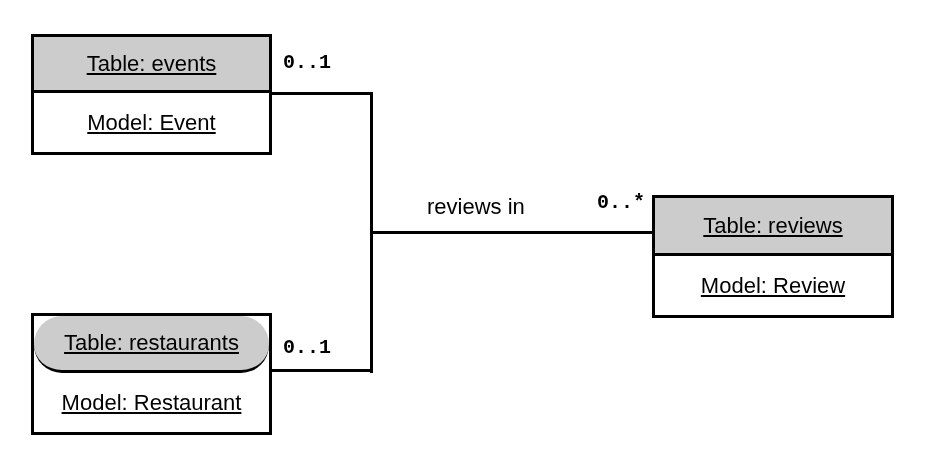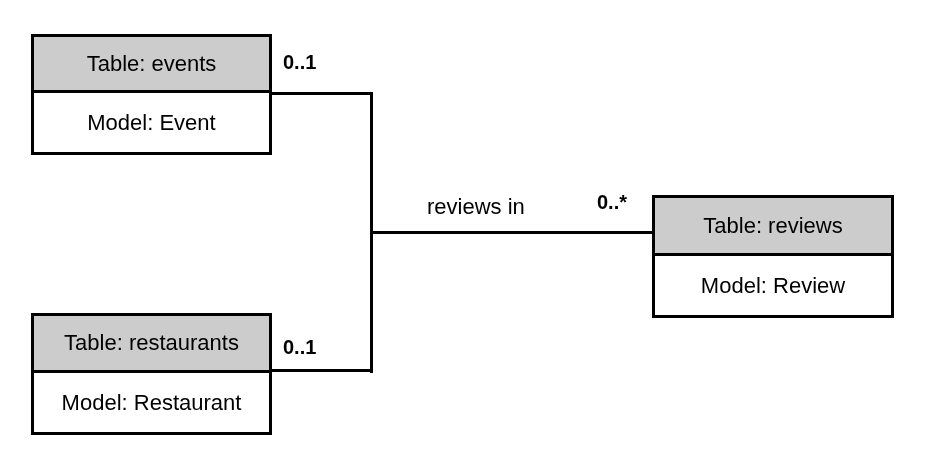--- a/index.html
+++ b/index.html
@@ -16,20 +16,21 @@
     color: var(--text, #000000);
     overflow: hidden;
   }
   .entity {
     position: absolute;
     display: flex;
     flex-direction: column;
     border: 3px solid var(--line, #000000);
     box-sizing: border-box;
     background: var(--body-fill, #ffffff);
+    text-decoration: underline;
   }
   .entity-header {
     background: var(--header-fill, #cccccc);
     border-bottom: 3px solid var(--line, #000000);
     display: flex;
     align-items: center;
     justify-content: center;
     font-size: 22px;
     flex: none;
   }
@@ -44,33 +45,34 @@
   .connector {
     position: absolute;
     background: var(--line, #000000);
   }
   .cardinality {
     position: absolute;
     font-size: 20px;
     font-weight: bold;
     white-space: nowrap;
     line-height: 23px;
+    font-family: Liberation Mono, monospace;
   }
   .rel-label {
     position: absolute;
     font-size: 22px;
     white-space: nowrap;
     line-height: 25px;
   }
 
   
   #entity-events      { left: 31px;  top: 34px;  width: 241px; height: 121px; }
   #entity-events .entity-header      { height: 53px; }
   #entity-restaurants { left: 31px;  top: 313px; width: 241px; height: 122px; }
-  #entity-restaurants .entity-header { height: 54px; }
+  #entity-restaurants .entity-header { height: 54px; border-radius: 28px; }
   #entity-reviews     { left: 652px; top: 172px; width: 242px; height: 123px; margin-top: 23px; }
   #entity-reviews .entity-header     { height: 55px; }
 
   
   #conn-events-h      { left: 272px; top: 92px;  width: 101px; height: 3px; }
   #conn-vertical      { left: 370px; top: 92px;  width: 3px;   height: 281px; }
   #conn-restaurants-h { left: 272px; top: 369px; width: 101px; height: 3px; }
   #conn-main-h        { left: 370px; top: 231px; width: 282px; height: 3px; }
 
   

